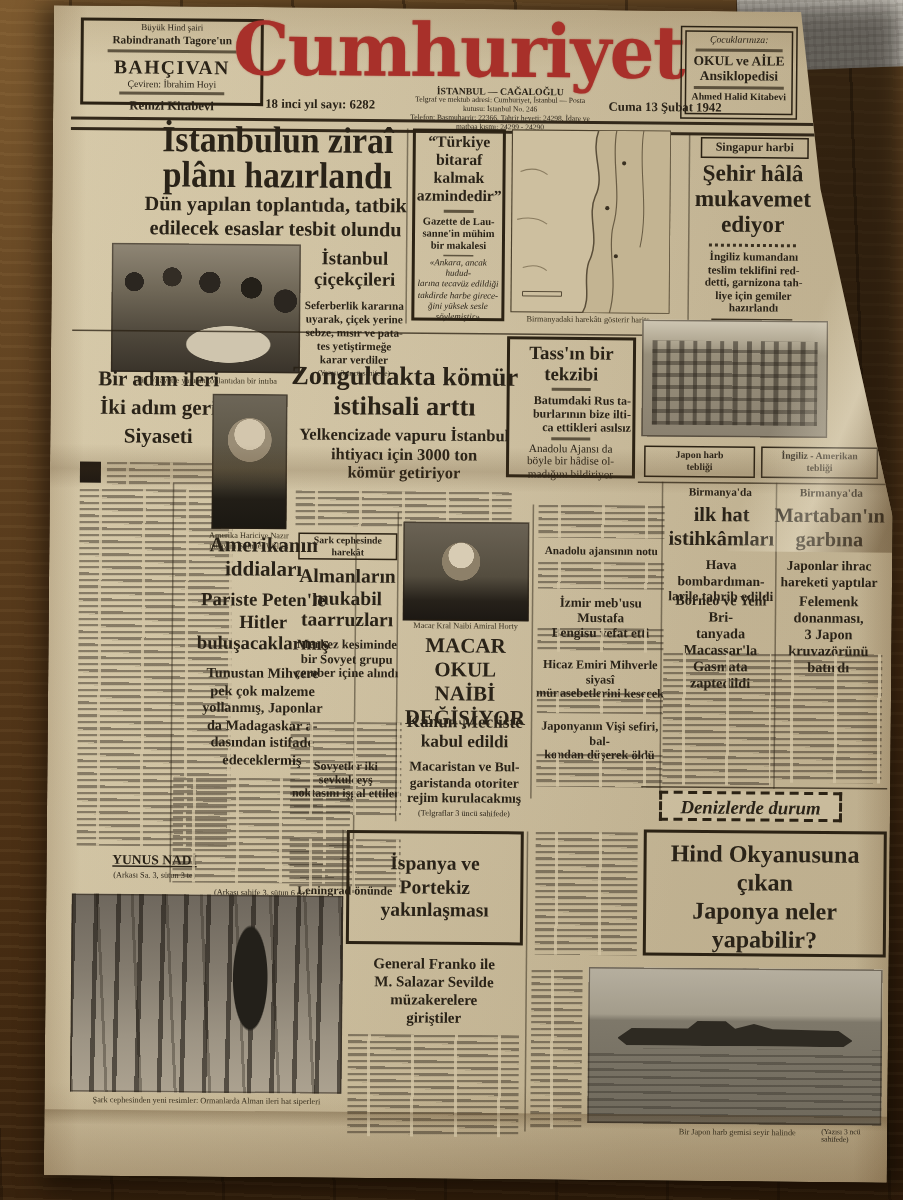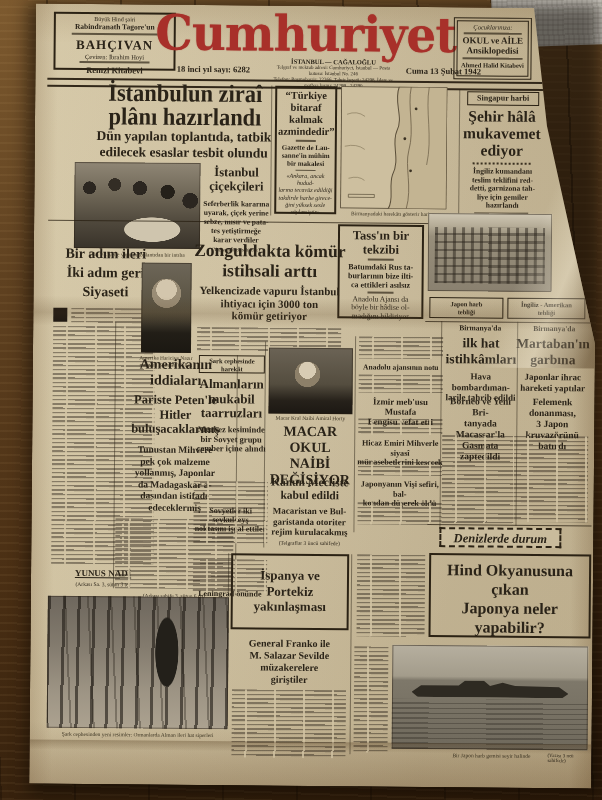--- a/index.html
+++ b/index.html
@@ -170,21 +170,21 @@
 istihsali arttı</div>
     <div class="t b ctr" style="left:164px;top:279px;width:144px;font-size:11px;line-height:12.5px;" data-bind="articles.zonguldak.deck">Yelkencizade vapuru İstanbul
 ihtiyacı için 3000 ton
 kömür getiriyor</div>
     <div class="ftx" style="left:164px;top:322px;width:144px;height:24px;"></div>
 
     <div class="t box ctr" style="left:304px;top:218px;width:86px;height:94px;padding:2px 1px;">
       <div class="b" style="font-size:12.5px;line-height:14px;" data-bind="articles.tass.headline">Tass'ın bir
 tekzibi</div>
       <div class="bar" style="width:26px;height:1.5px;margin:2px auto;"></div>
-      <div class="b" style="font-size:8px;line-height:9.2px;" data-bind="articles.tass.deck">Batumdaki Rus ta-
+      <div class="b" style="font-size:8px;line-height:9.2px;text-align:right;" data-bind="articles.tass.deck">Batumdaki Rus ta-
 burlarının bize ilti-
 ca ettikleri asılsız</div>
       <div class="bar" style="width:26px;height:1.5px;margin:2px auto;"></div>
       <div style="font-size:7.5px;line-height:8.6px;" data-bind="articles.tass.sub">Anadolu Ajansı da
 böyle bir hâdise ol-
 madığını bildiriyor</div>
     </div>
 
     <div class="photo" style="left:394px;top:206px;width:124px;height:78px;background:linear-gradient(180deg,#cfc7b4 0%,#b5ac97 16%,#978e7a 30%,#8a8170 100%);">
       <div class="abs" style="left:6%;top:18%;right:6%;bottom:10%;background:

